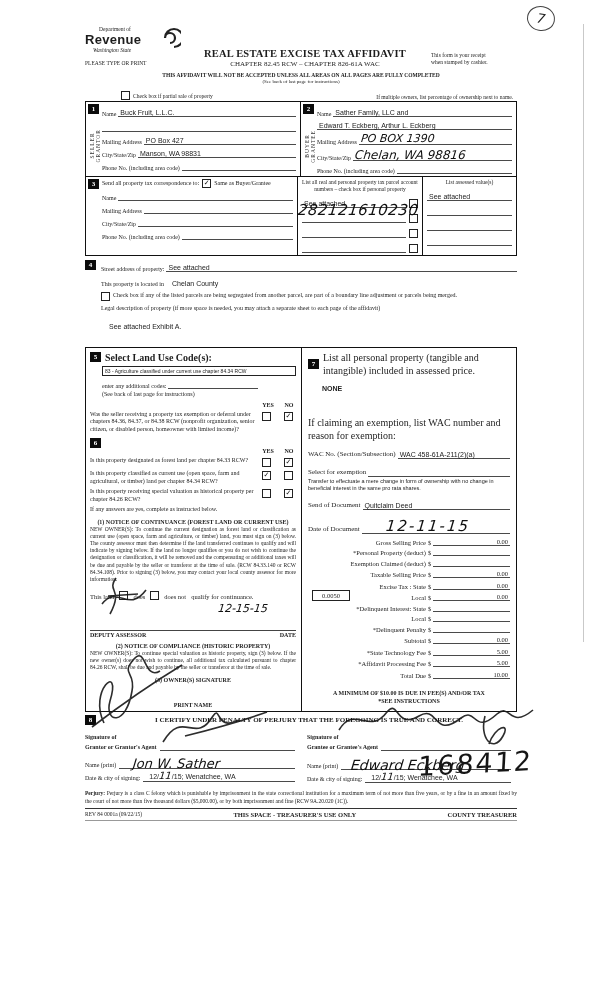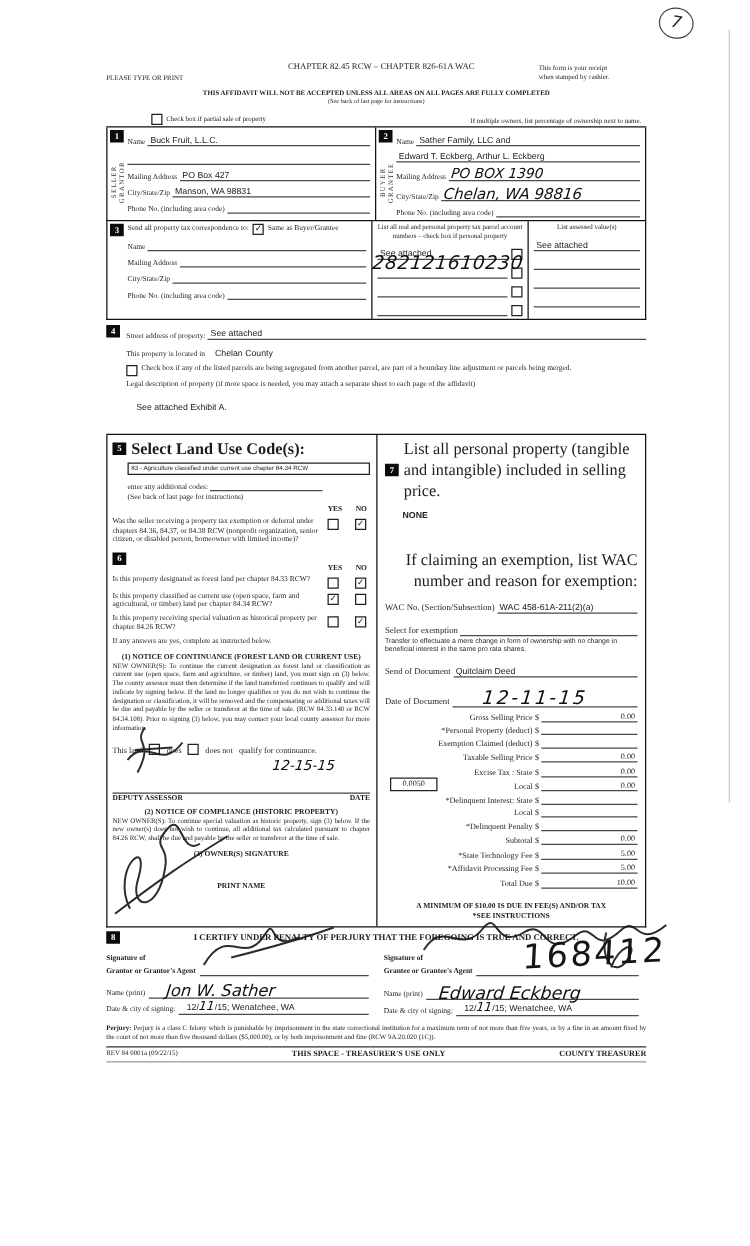--- a/index.html
+++ b/index.html
@@ -3,21 +3,21 @@
 <meta charset="utf-8">
 <style>
   html,body{margin:0;padding:0;background:#ffffff;}
   .page{position:relative;width:600px;height:997px;background:#fff;overflow:hidden;
         font-family:"Liberation Serif",serif;color:#1d1d1d;}
   .content{position:absolute;left:85px;top:26px;width:432px;}
 
   
   .t5{font-size:5.5px;line-height:1.25;}
   .t6{font-size:6px;line-height:1.3;}
-  .t7{font-size:13px;line-height:1.3;}
+  .t7{font-size:10px;line-height:1.3;}
   .b{font-weight:bold;}
   .ctr{text-align:center;}
   .row{display:flex;align-items:flex-end;gap:3px;}
   .line{border-bottom:1px solid #4a4a4a;flex:1;min-height:8px;position:relative;}
   .cb{width:7px;height:7px;border:1px solid #222;display:inline-flex;align-items:center;
       justify-content:center;font-size:7px;line-height:1;flex:none;background:#fff;color:#111;}
   .num{width:11px;height:10px;background:#0b0b0b;color:#fff;font-size:7px;font-weight:bold;
        display:inline-flex;align-items:center;justify-content:center;flex:none;}
   .typed{font-family:"Liberation Sans",sans-serif;font-size:7px;color:#222;}
   .hand{font-family:"DejaVu Sans",sans-serif;font-style:italic;color:#101010;
@@ -115,22 +115,31 @@
 <div class="page">
 
   <div class="pagecircle">
     <span>7</span>
   </div>
   <div class="edgeline"></div>
 
   <div class="content">
 
     <div class="hdr">
+      <div class="logo">
+        <div class="logo-top">Department of</div>
+        <div class="logo-main">Revenue</div>
+        <div class="logo-sub">Washington State</div>
+        <svg class="logo-mark" width="30" height="24" viewBox="0 0 30 24">
+          <path d="M14,12 a9,9 0 1,1 9,9 M14,12 a5,5 0 1,1 5,5" fill="none" stroke="#222" stroke-width="2.2"></path>
+        </svg>
+      </div>
       <div class="please">PLEASE TYPE OR PRINT</div>
       <div class="hdr-center">
+        <div class="hdr-title">REAL ESTATE EXCISE TAX AFFIDAVIT</div>
         <div class="hdr-chap">CHAPTER 82.45 RCW – CHAPTER 826-61A WAC</div>
       </div>
       <div class="hdr-right">
         <div>This form is your receipt</div>
         <div>when stamped by cashier.</div>
       </div>
       <div class="warnline">THIS AFFIDAVIT WILL NOT BE ACCEPTED UNLESS ALL AREAS ON ALL PAGES ARE FULLY COMPLETED</div>
       <div class="seeback">(See back of last page for instructions)</div>
     </div>
 
@@ -400,25 +409,25 @@
             <path d="M18,92 C2,60 36,30 24,70 C18,92 40,96 46,60 C50,40 34,44 48,28 C60,14 58,50 74,40 M6,96 C40,70 60,56 96,34" fill="none" stroke="#161616" stroke-width="1.6" opacity=".9"></path>
           </svg>
         </div>
         <div style="height:14px;"></div>
         <div class="notice-t">PRINT NAME</div>
       </div>
 
       <div class="mid-r">
         <div class="lu-head">
           <span class="num">7</span>
-          <span class="t7">List all personal property (tangible and intangible) included in selling price.</span>
+          <span class="t7">List all personal property (tangible and intangible) included in assessed price.</span>
         </div>
         <div class="typed b" style="margin:8px 0 16px 14px;">NONE</div>
 
-        <div class="t7" style="margin-top:24px;text-align:right;">If claiming an exemption, list WAC number and reason for exemption:</div>
+        <div class="t7" style="margin-top:24px;">If claiming an exemption, list WAC number and reason for exemption:</div>
         <div class="frow" style="margin-top:7px;">
             <span class="lab t7" style="font-size:7px;">WAC No. (Section/Subsection)</span>
           <span class="line">
               <span class="fval typed">WAC 458-61A-211(2)(a)</span>
             </span>
           </div>
         <div class="frow" style="margin-top:8px;">
             <span class="lab t7" style="font-size:7px;">Select for exemption</span>
           <span class="line"></span>
           </div>

